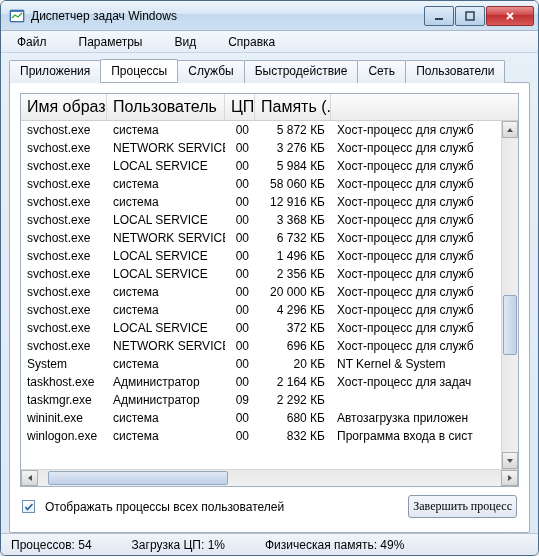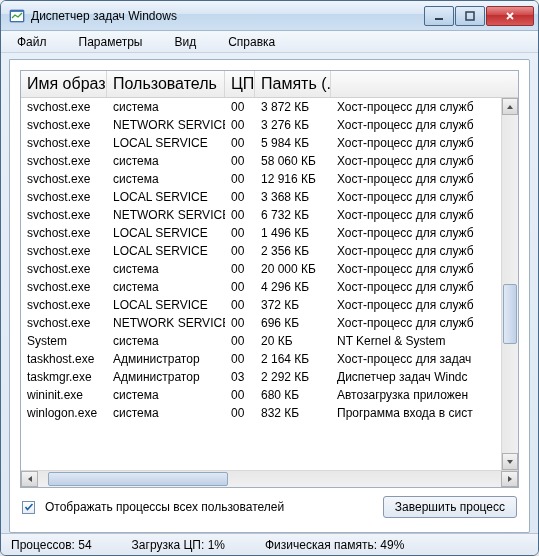--- a/index.html
+++ b/index.html
@@ -26,35 +26,35 @@
 .col-image { width: 86px; }
 .col-user { width: 118px; }
 .col-cpu { width: 30px; text-align: right; }
 .col-mem { width: 76px; text-align: left; }
 .col-desc { flex: 1; }
 .col-scroll { width: 17px; border-right: none; }
 .list-body-wrap { flex: 1; display: flex; min-height: 0; }
 .list-body { flex: 1; overflow: hidden; }
 .row { display: flex; height: 18px; align-items: center; }
 .cell { padding: 0 6px; font-size: 12px; white-space: nowrap; overflow: hidden; }
-.cell.col-cpu, .cell.col-mem { text-align: left; }
+.cell.col-cpu, .cell.col-mem { text-align: right; }
 .vscroll { width: 17px; background: linear-gradient(to right, #e8e8e8, #f0f0f0); border-left: 1px solid #d8d8d8; position: relative; }
 .vscroll-btn { height: 17px; background: linear-gradient(to bottom, #f4f4f4, #d8d8d8); border: 1px solid #b0b0b0; display: flex; align-items: center; justify-content: center; cursor: pointer; }
 .vscroll-btn svg { width: 8px; height: 8px; fill: #505050; }
 .vscroll-thumb { position: absolute; left: 1px; right: 1px; top: 50%; height: 60px; background: linear-gradient(to right, #e0e8f4, #c0d0e8); border: 1px solid #90a8c0; border-radius: 2px; cursor: pointer; }
 .hscroll { height: 17px; background: linear-gradient(to bottom, #e8e8e8, #f0f0f0); border-top: 1px solid #d8d8d8; display: flex; flex-shrink: 0; }
 .hscroll-btn { width: 17px; background: linear-gradient(to bottom, #f4f4f4, #d8d8d8); border: 1px solid #b0b0b0; display: flex; align-items: center; justify-content: center; cursor: pointer; }
 .hscroll-btn svg { width: 8px; height: 8px; fill: #505050; }
 .hscroll-track { flex: 1; position: relative; }
 .hscroll-thumb { position: absolute; top: 1px; bottom: 1px; left: 10px; width: 180px; background: linear-gradient(to bottom, #e0e8f4, #c0d0e8); border: 1px solid #90a8c0; border-radius: 2px; cursor: pointer; }
 .bottom-row { display: flex; align-items: center; justify-content: space-between; padding: 8px 2px 4px 2px; flex-shrink: 0; }
 .checkbox-row { display: flex; align-items: center; gap: 10px; }
 .checkbox { width: 13px; height: 13px; background: linear-gradient(to bottom, #fff, #e8eef6); border: 1px solid #7090b0; display: flex; align-items: center; justify-content: center; cursor: pointer; }
 .checkbox svg { width: 10px; height: 10px; }
-.btn { padding: 3px 11px; background: linear-gradient(to bottom, #f4f7fb, #e0e8f2); border: 1px solid #8898b0; border-radius: 3px; cursor: pointer; font-size: 12px; font-family: Liberation Sans, sans-serif; }
+.btn { padding: 3px 4px; background: linear-gradient(to bottom, #f4f7fb, #e0e8f2); border: 1px solid #8898b0; border-radius: 3px; cursor: pointer; font-size: 12px; font-family: Liberation Serif, serif; }
 .statusbar { height: 22px; background: linear-gradient(to bottom, #f0f4fa, #e0e8f2); border-top: 1px solid #b8c4d4; display: flex; align-items: center; padding: 8px 10px; font-size: 12px; }
 .status-cell { margin-right: 40px; }
 </style>
 </head>
 <body>
 
 <div class="window">
   <div class="titlebar">
     <span class="titlebar-icon">
       <svg viewBox="0 0 16 16">
@@ -84,36 +84,44 @@
   </div>
 
   <div class="menubar">
     <div class="menu-item">Файл</div>
     <div class="menu-item">Параметры</div>
     <div class="menu-item">Вид</div>
     <div class="menu-item">Справка</div>
   </div>
 
   <div class="client">
+    <div class="tabs" id="tabs">
+        <div class="tab">Приложения</div>
+        <div class="tab active">Процессы</div>
+        <div class="tab">Службы</div>
+        <div class="tab">Быстродействие</div>
+        <div class="tab">Сеть</div>
+        <div class="tab">Пользователи</div>
+      </div>
     <div class="tab-content">
       <div class="list-wrap">
         <div class="list-header">
           <div class="col-h col-image">Имя образа</div>
           <div class="col-h col-user">Пользователь</div>
           <div class="col-h col-cpu">ЦП</div>
           <div class="col-h col-mem">Память (...</div>
           <div class="col-h col-scroll"></div>
         </div>
         <div class="list-body-wrap">
           <div class="list-body" id="list-body">
               <div class="row">
                 <div class="cell col-image">svchost.exe</div>
                 <div class="cell col-user">система</div>
                 <div class="cell col-cpu">00</div>
-                <div class="cell col-mem">3 872 КБ</div>
+                <div class="cell col-mem">5 872 КБ</div>
                 <div class="cell col-desc">Хост-процесс для служб</div>
               </div>
               <div class="row">
                 <div class="cell col-image">svchost.exe</div>
                 <div class="cell col-user">NETWORK SERVICE</div>
                 <div class="cell col-cpu">00</div>
                 <div class="cell col-mem">3 276 КБ</div>
                 <div class="cell col-desc">Хост-процесс для служб</div>
               </div>
               <div class="row">
@@ -203,23 +211,22 @@
               <div class="row">
                 <div class="cell col-image">taskhost.exe</div>
                 <div class="cell col-user">Администратор</div>
                 <div class="cell col-cpu">00</div>
                 <div class="cell col-mem">2 164 КБ</div>
                 <div class="cell col-desc">Хост-процесс для задач</div>
               </div>
               <div class="row">
                 <div class="cell col-image">taskmgr.exe</div>
                 <div class="cell col-user">Администратор</div>
-                <div class="cell col-cpu">03</div>
+                <div class="cell col-cpu">09</div>
                 <div class="cell col-mem">2 292 КБ</div>
-                <div class="cell col-desc">Диспетчер задач Windc</div>
               </div>
               <div class="row">
                 <div class="cell col-image">wininit.exe</div>
                 <div class="cell col-user">система</div>
                 <div class="cell col-cpu">00</div>
                 <div class="cell col-mem">680 КБ</div>
                 <div class="cell col-desc">Автозагрузка приложен</div>
               </div>
               <div class="row">
                 <div class="cell col-image">winlogon.exe</div>

